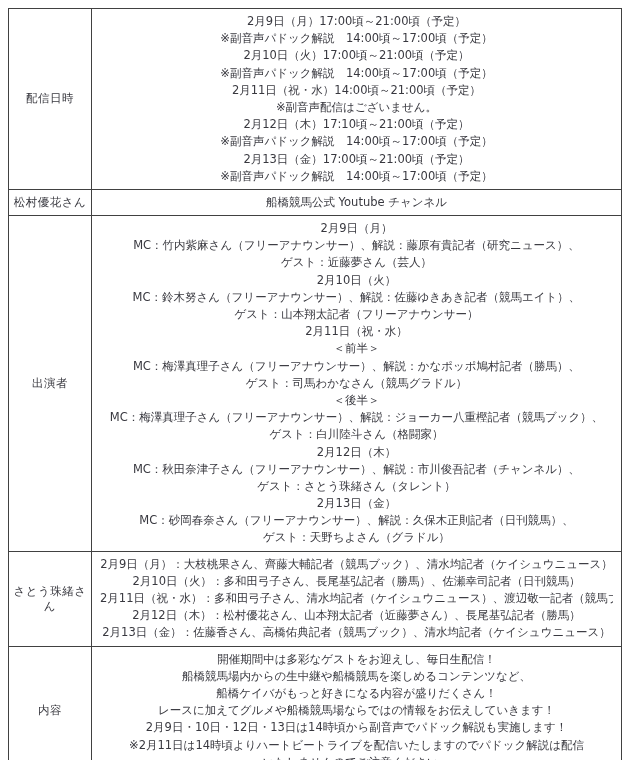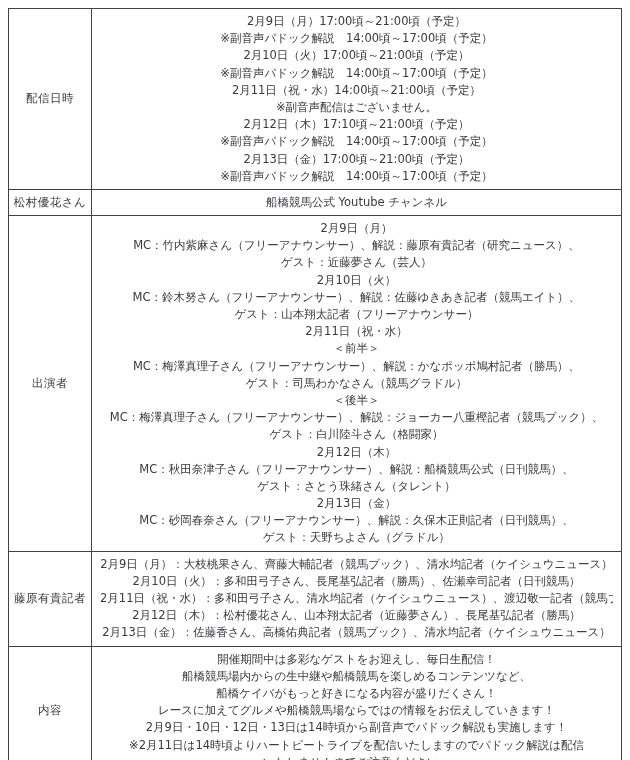--- a/index.html
+++ b/index.html
@@ -84,29 +84,29 @@
             <div class="content-line">MC：鈴木努さん（フリーアナウンサー）、解説：佐藤ゆきあき記者（競馬エイト）、</div>
             <div class="content-line">ゲスト：山本翔太記者（フリーアナウンサー）</div>
             <div class="content-line">2月11日（祝・水）</div>
             <div class="content-line">＜前半＞</div>
             <div class="content-line">MC：梅澤真理子さん（フリーアナウンサー）、解説：かなポッポ鳩村記者（勝馬）、</div>
             <div class="content-line">ゲスト：司馬わかなさん（競馬グラドル）</div>
             <div class="content-line">＜後半＞</div>
             <div class="content-line">MC：梅澤真理子さん（フリーアナウンサー）、解説：ジョーカー八重樫記者（競馬ブック）、</div>
             <div class="content-line">ゲスト：白川陸斗さん（格闘家）</div>
             <div class="content-line">2月12日（木）</div>
-            <div class="content-line">MC：秋田奈津子さん（フリーアナウンサー）、解説：船橋競馬公式（日刊競馬）、</div>
+            <div class="content-line">MC：秋田奈津子さん（フリーアナウンサー）、解説：市川俊吾記者（チャンネル）、</div>
             <div class="content-line">ゲスト：さとう珠緒さん（タレント）</div>
             <div class="content-line">2月13日（金）</div>
             <div class="content-line">MC：砂岡春奈さん（フリーアナウンサー）、解説：久保木正則記者（日刊競馬）、</div>
             <div class="content-line">ゲスト：天野ちよさん（グラドル）</div>
           </td>
         </tr>
         <tr>
-          <td class="row-header">藤原有貴記者</td>
+          <td class="row-header">さとう珠緒さん</td>
           <td class="row-content">
             <div class="content-line">2月9日（月）：大枝桃果さん、齊藤大輔記者（競馬ブック）、清水均記者（ケイシュウニュース）</div>
             <div class="content-line">2月10日（火）：多和田弓子さん、長尾基弘記者（勝馬）、佐瀬幸司記者（日刊競馬）</div>
             <div class="content-line">2月11日（祝・水）：多和田弓子さん、清水均記者（ケイシュウニュース）、渡辺敬一記者（競馬ブック）</div>
             <div class="content-line">2月12日（木）：松村優花さん、山本翔太記者（近藤夢さん）、長尾基弘記者（勝馬）</div>
             <div class="content-line">2月13日（金）：佐藤香さん、高橋佑典記者（競馬ブック）、清水均記者（ケイシュウニュース）</div>
           </td>
         </tr>
         <tr>
           <td class="row-header">内容</td>

